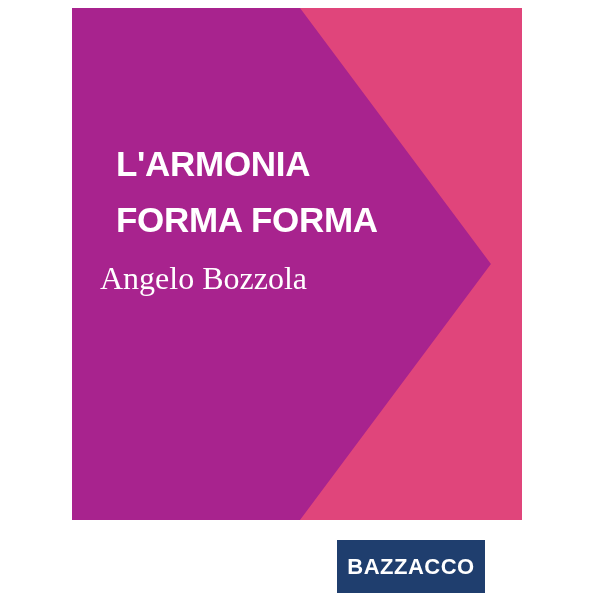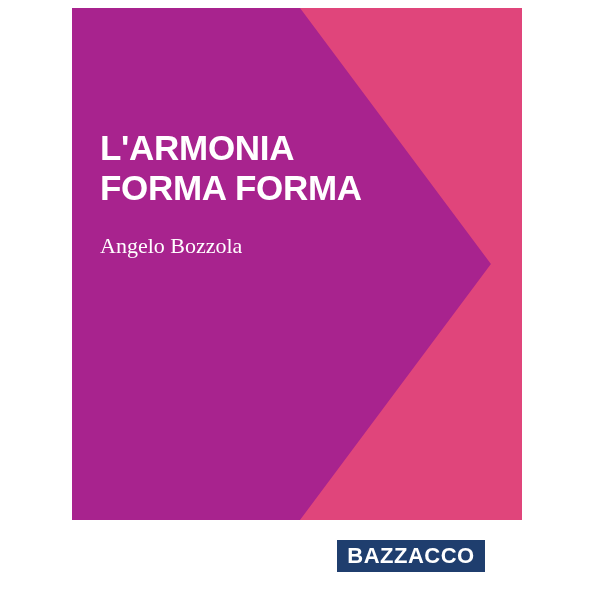--- a/index.html
+++ b/index.html
@@ -120,43 +120,43 @@
     width: 400px;
   }
 
   .title-line {
     font-family: "Liberation Sans", sans-serif;
     font-weight: bold;
     font-size: 35px;
     line-height: 40px;
     letter-spacing: -0.3px;
     color: #ffffff;
-    margin: 0;
+    margin: 16px;
     white-space: nowrap;
   }
 
   .subtitle {
     margin-top: 22px;
   }
   .subtitle-line {
     font-family: "Liberation Serif", serif;
-    font-size: 22px;
+    font-size: 32px;
     line-height: 32px;
     color: #ffffff;
     margin: 0;
     white-space: nowrap;
   }
 
   
   .publisher {
     position: absolute;
     left: 337px;
     top: 540px;
     width: 148px;
-    height: 32px;
+    height: 53px;
     background: #1f3e6e;
     display: flex;
     align-items: center;
     justify-content: center;
   }
   .publisher-name {
     font-family: "Liberation Sans", sans-serif;
     font-weight: bold;
     font-size: 22px;
     letter-spacing: 0.5px;

